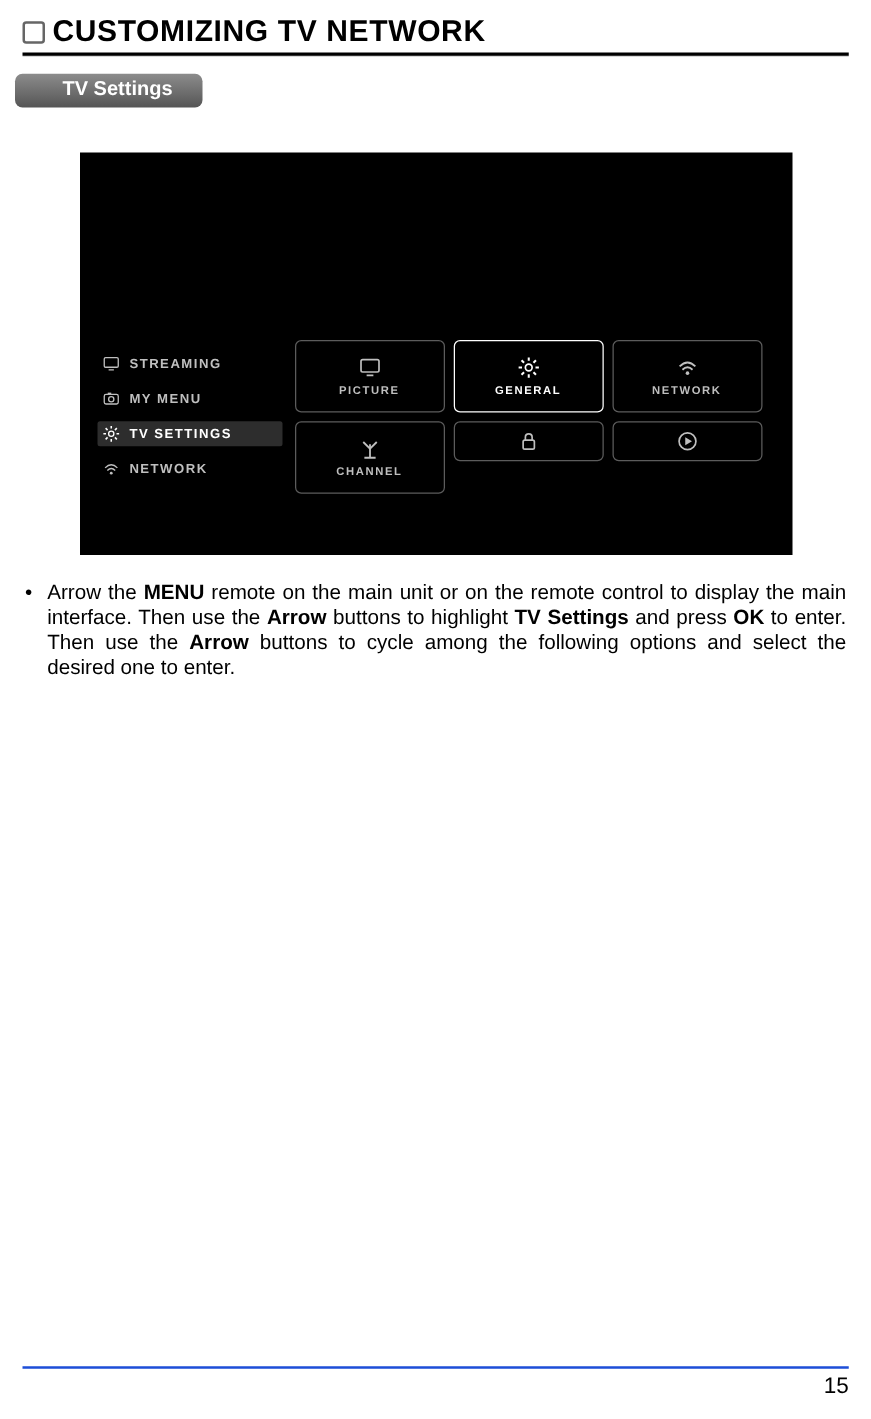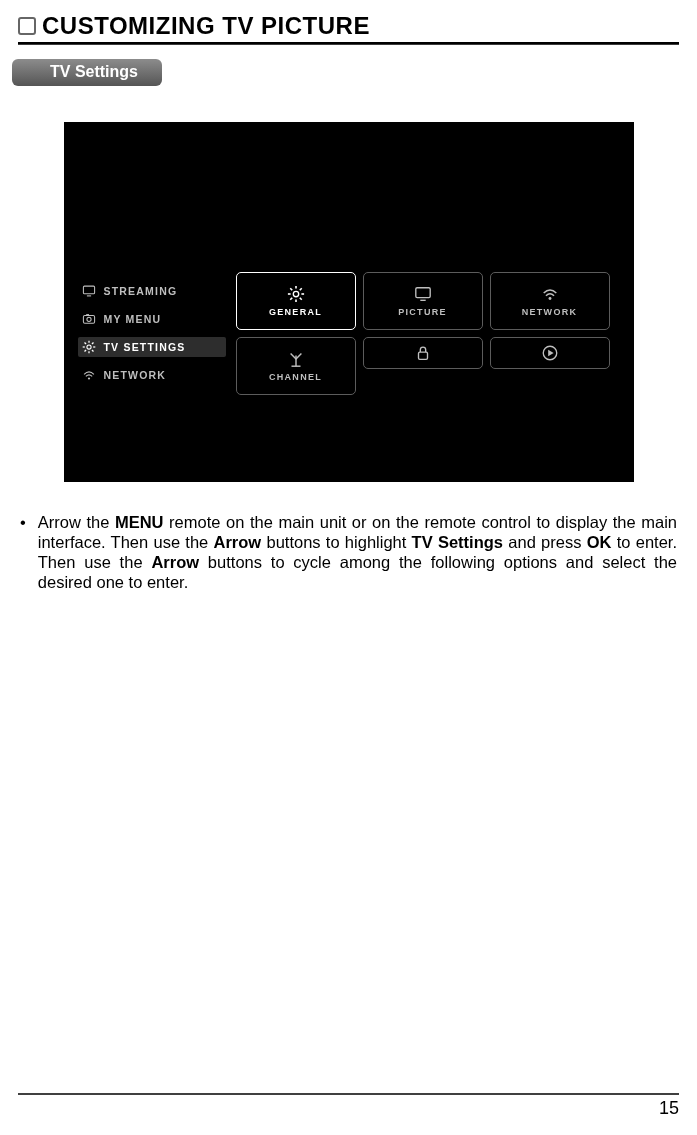--- a/index.html
+++ b/index.html
@@ -42,23 +42,23 @@
     background: linear-gradient(to bottom, #8c8c8c 0%, #555 100%);
     color: #fff;
     font-size: 16px;
     font-weight: 700;
     border-radius: 6px;
     margin-left: -6px;
     margin-bottom: 36px;
   }
   .tv-screenshot {
     width: 570px;
-    height: 360px;
+    height: 322px;
     background: #000;
-    margin: 0 auto 30px auto;
+    margin: 0 auto 20px auto;
     position: relative;
     overflow: hidden;
   }
   .sidebar {
     position: absolute;
     left: 18px;
     top: 160px;
     width: 140px;
     display: flex;
     flex-direction: column;
@@ -133,21 +133,21 @@
   }
   .instructions .bullet-mark {
     flex-shrink: 0;
   }
   .instructions b { font-weight: 700; }
   .footer {
     position: absolute;
     bottom: 16px;
     left: 18px;
     right: 18px;
-    border-top: 2px solid #404040;
+    border-top: 2px solid #1d4ed8;
     text-align: right;
     padding-top: 3px;
     font-size: 18px;
   }
 </style>
 </head>
 <body>
 
 
 
@@ -202,21 +202,21 @@
       </g>
     <g id="ic-play">
         <circle cx="10" cy="10" r="7.5" fill="none" stroke="currentColor" stroke-width="1.5"></circle>
         <path d="M8 6.5 L14 10 L8 13.5 Z" fill="currentColor"></path>
       </g>
   </defs>
 </svg>
 
 <div class="page-title-row">
   <div class="title-square"></div>
-  <div class="page-title">CUSTOMIZING TV PICTURE</div>
+  <div class="page-title">CUSTOMIZING TV NETWORK</div>
 </div>
 <div class="title-underline"></div>
 
 <div class="section-chip">TV Settings</div>
 
 <div class="tv-screenshot">
   <div class="sidebar">
     <div class="sidebar-item">
       <span class="sidebar-icon">
           <svg viewBox="0 0 20 20">
@@ -245,35 +245,35 @@
       <span class="sidebar-icon">
           <svg viewBox="0 0 20 20">
             <use href="#ic-wifi"></use>
           </svg>
         </span>
       <span>NETWORK</span>
     </div>
   </div>
 
   <div class="tile-grid">
+    <div class="tile">
+      <span class="tile-icon">
+          <svg viewBox="0 0 20 20">
+            <use href="#ic-monitor"></use>
+          </svg>
+        </span>
+      <span class="tile-label">PICTURE</span>
+    </div>
     <div class="tile selected">
       <span class="tile-icon">
           <svg viewBox="0 0 20 20">
             <use href="#ic-gear"></use>
           </svg>
         </span>
       <span class="tile-label">GENERAL</span>
-    </div>
-    <div class="tile">
-      <span class="tile-icon">
-          <svg viewBox="0 0 20 20">
-            <use href="#ic-monitor"></use>
-          </svg>
-        </span>
-      <span class="tile-label">PICTURE</span>
     </div>
     <div class="tile">
       <span class="tile-icon">
           <svg viewBox="0 0 20 20">
             <use href="#ic-wifi"></use>
           </svg>
         </span>
       <span class="tile-label">NETWORK</span>
     </div>
     <div class="tile">

